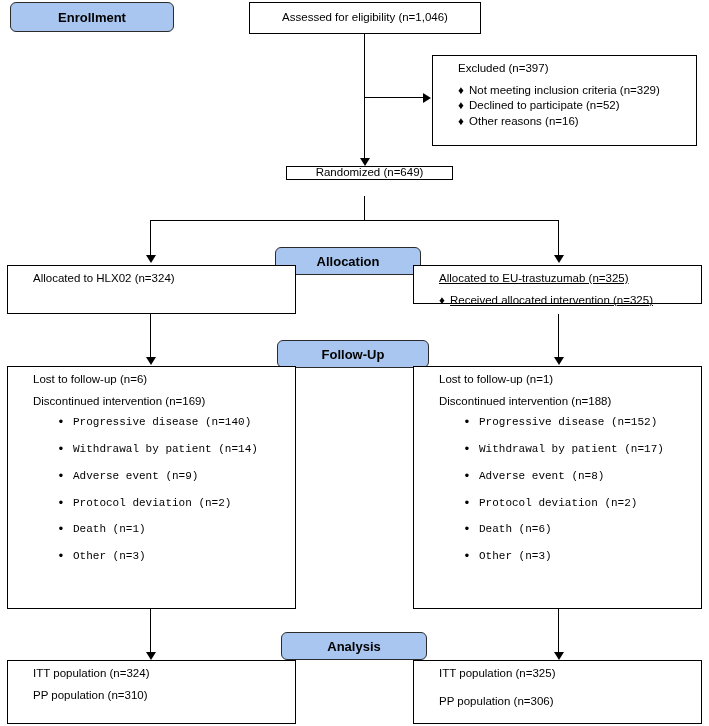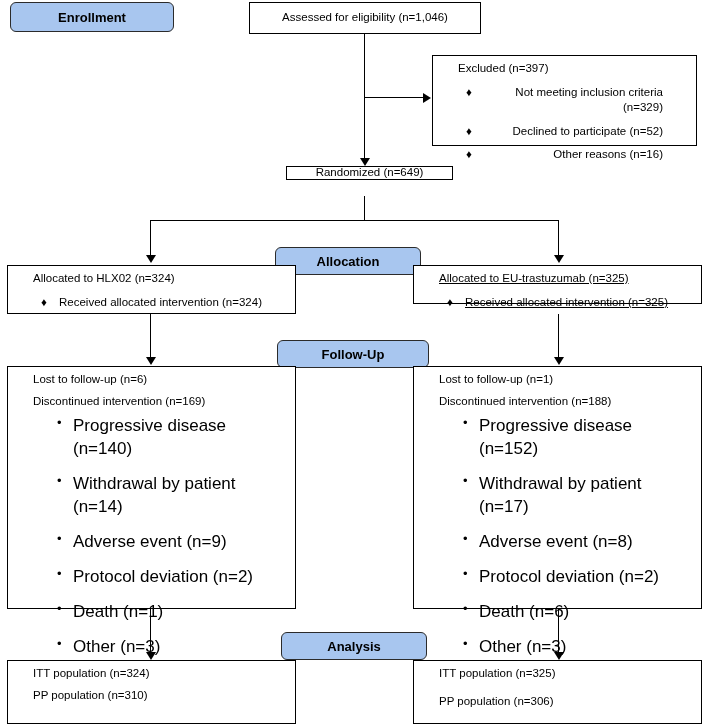--- a/index.html
+++ b/index.html
@@ -57,32 +57,32 @@
     padding-left: 11px;
     margin: 1px 0;
   }
   .bullet-list li:before {
     content: "\2666";
     position: absolute;
     left: 0;
     top: 0;
   }
   .tight-list li {
-    margin: 8px;
-    text-align: right;
+    margin: 0;
   }
   .disc-list {
     margin: 4px 0 0 0;
     padding-left: 40px;
     list-style: none;
   }
   .disc-list li {
     position: relative;
     margin: 0 0 12px 0;
-    font-size: 17px;
+    font-size: 11px;
+    font-family: Liberation Mono, monospace;
   }
   .disc-list li:before {
     content: "\2022";
     position: absolute;
     left: -16px;
     top: -1px;
     font-size: 13px;
   }
   .line {
     position: absolute;
@@ -147,23 +147,20 @@
   <div class="line vline" style="left:558px; top:220px; height:35px;"></div>
   <div class="arrow-down" style="left:146px; top:255px;"></div>
   <div class="arrow-down" style="left:554px; top:255px;"></div>
 
   <div class="stage" style="left:275px; top:247px; width:146px; height:28px;">
     <span>Allocation</span>
   </div>
 
   <div class="box" style="left:7px; top:265px; width:289px; height:49px;">
     <div class="para">Allocated to HLX02 (n=324)</div>
-    <ul class="bullet-list tight-list">
-      <li>Received allocated intervention (n=324)</li>
-    </ul>
   </div>
 
   <div class="box" style="left:413px; top:265px; width:289px; height:39px;text-decoration:underline;">
     <div class="para">Allocated to EU-trastuzumab (n=325)</div>
     <ul class="bullet-list tight-list">
       <li>Received allocated intervention (n=325)</li>
     </ul>
   </div>
 
   <div class="line vline" style="left:150px; top:314px; height:43px;"></div>

